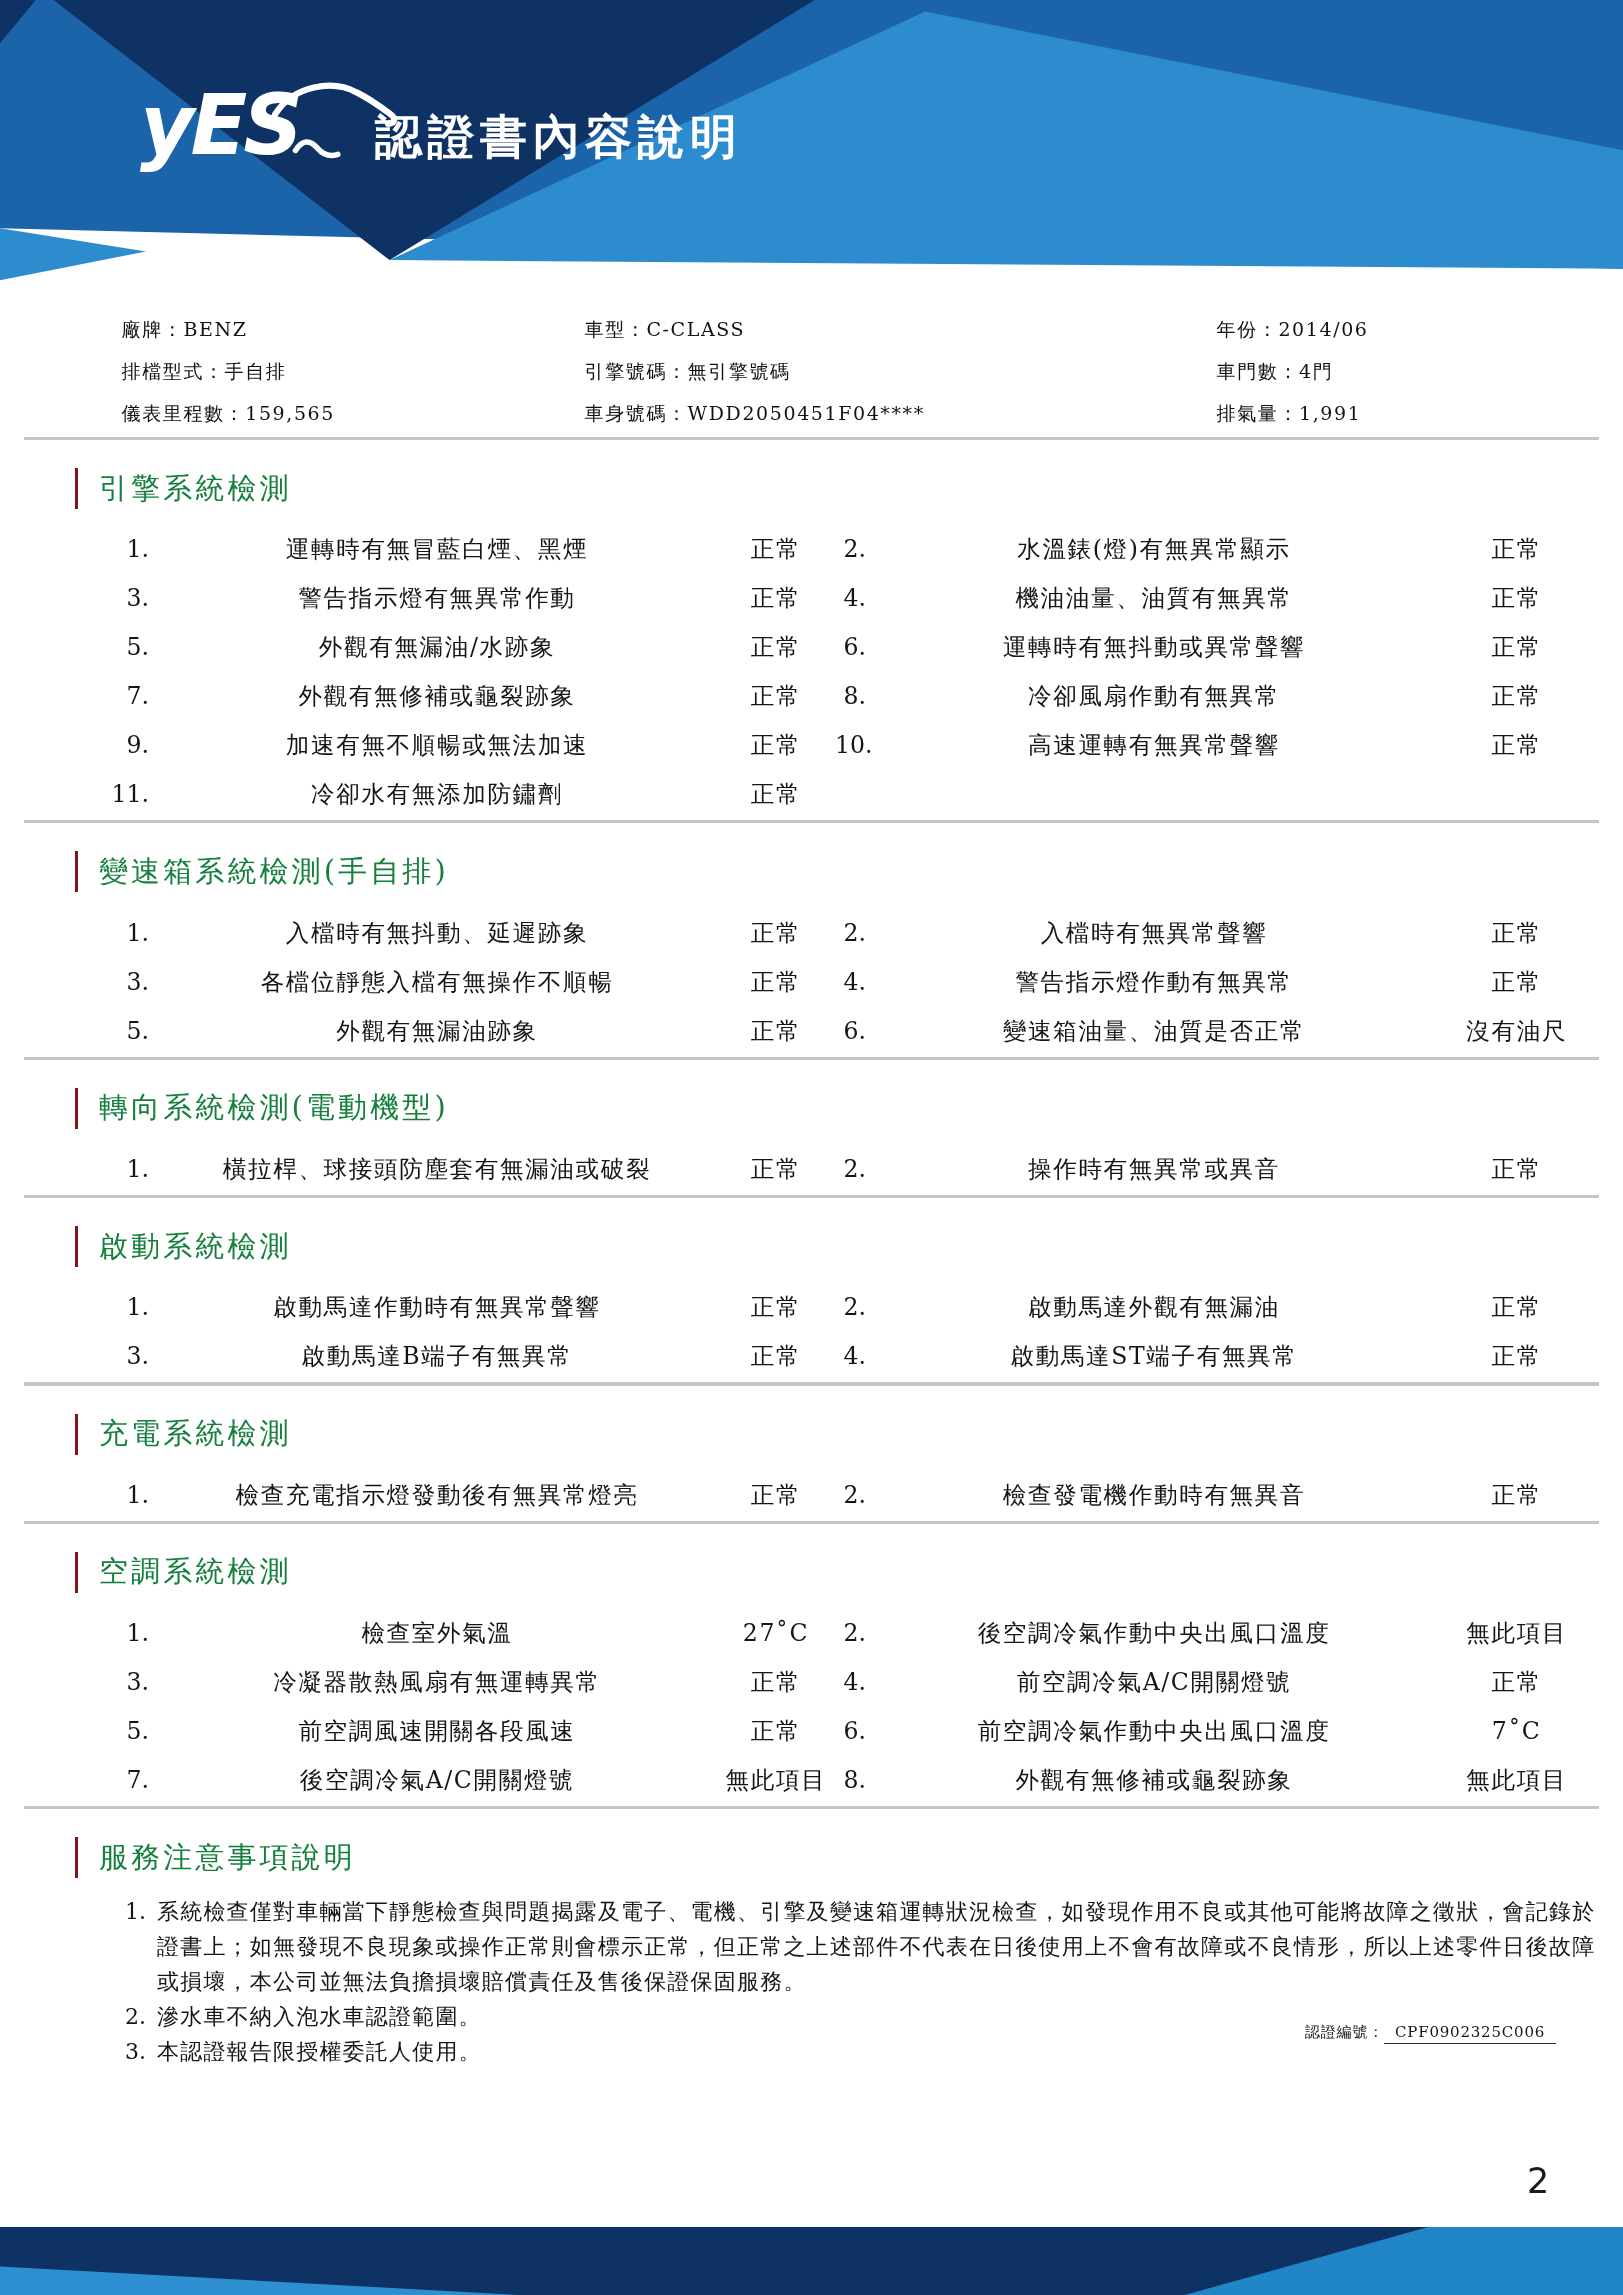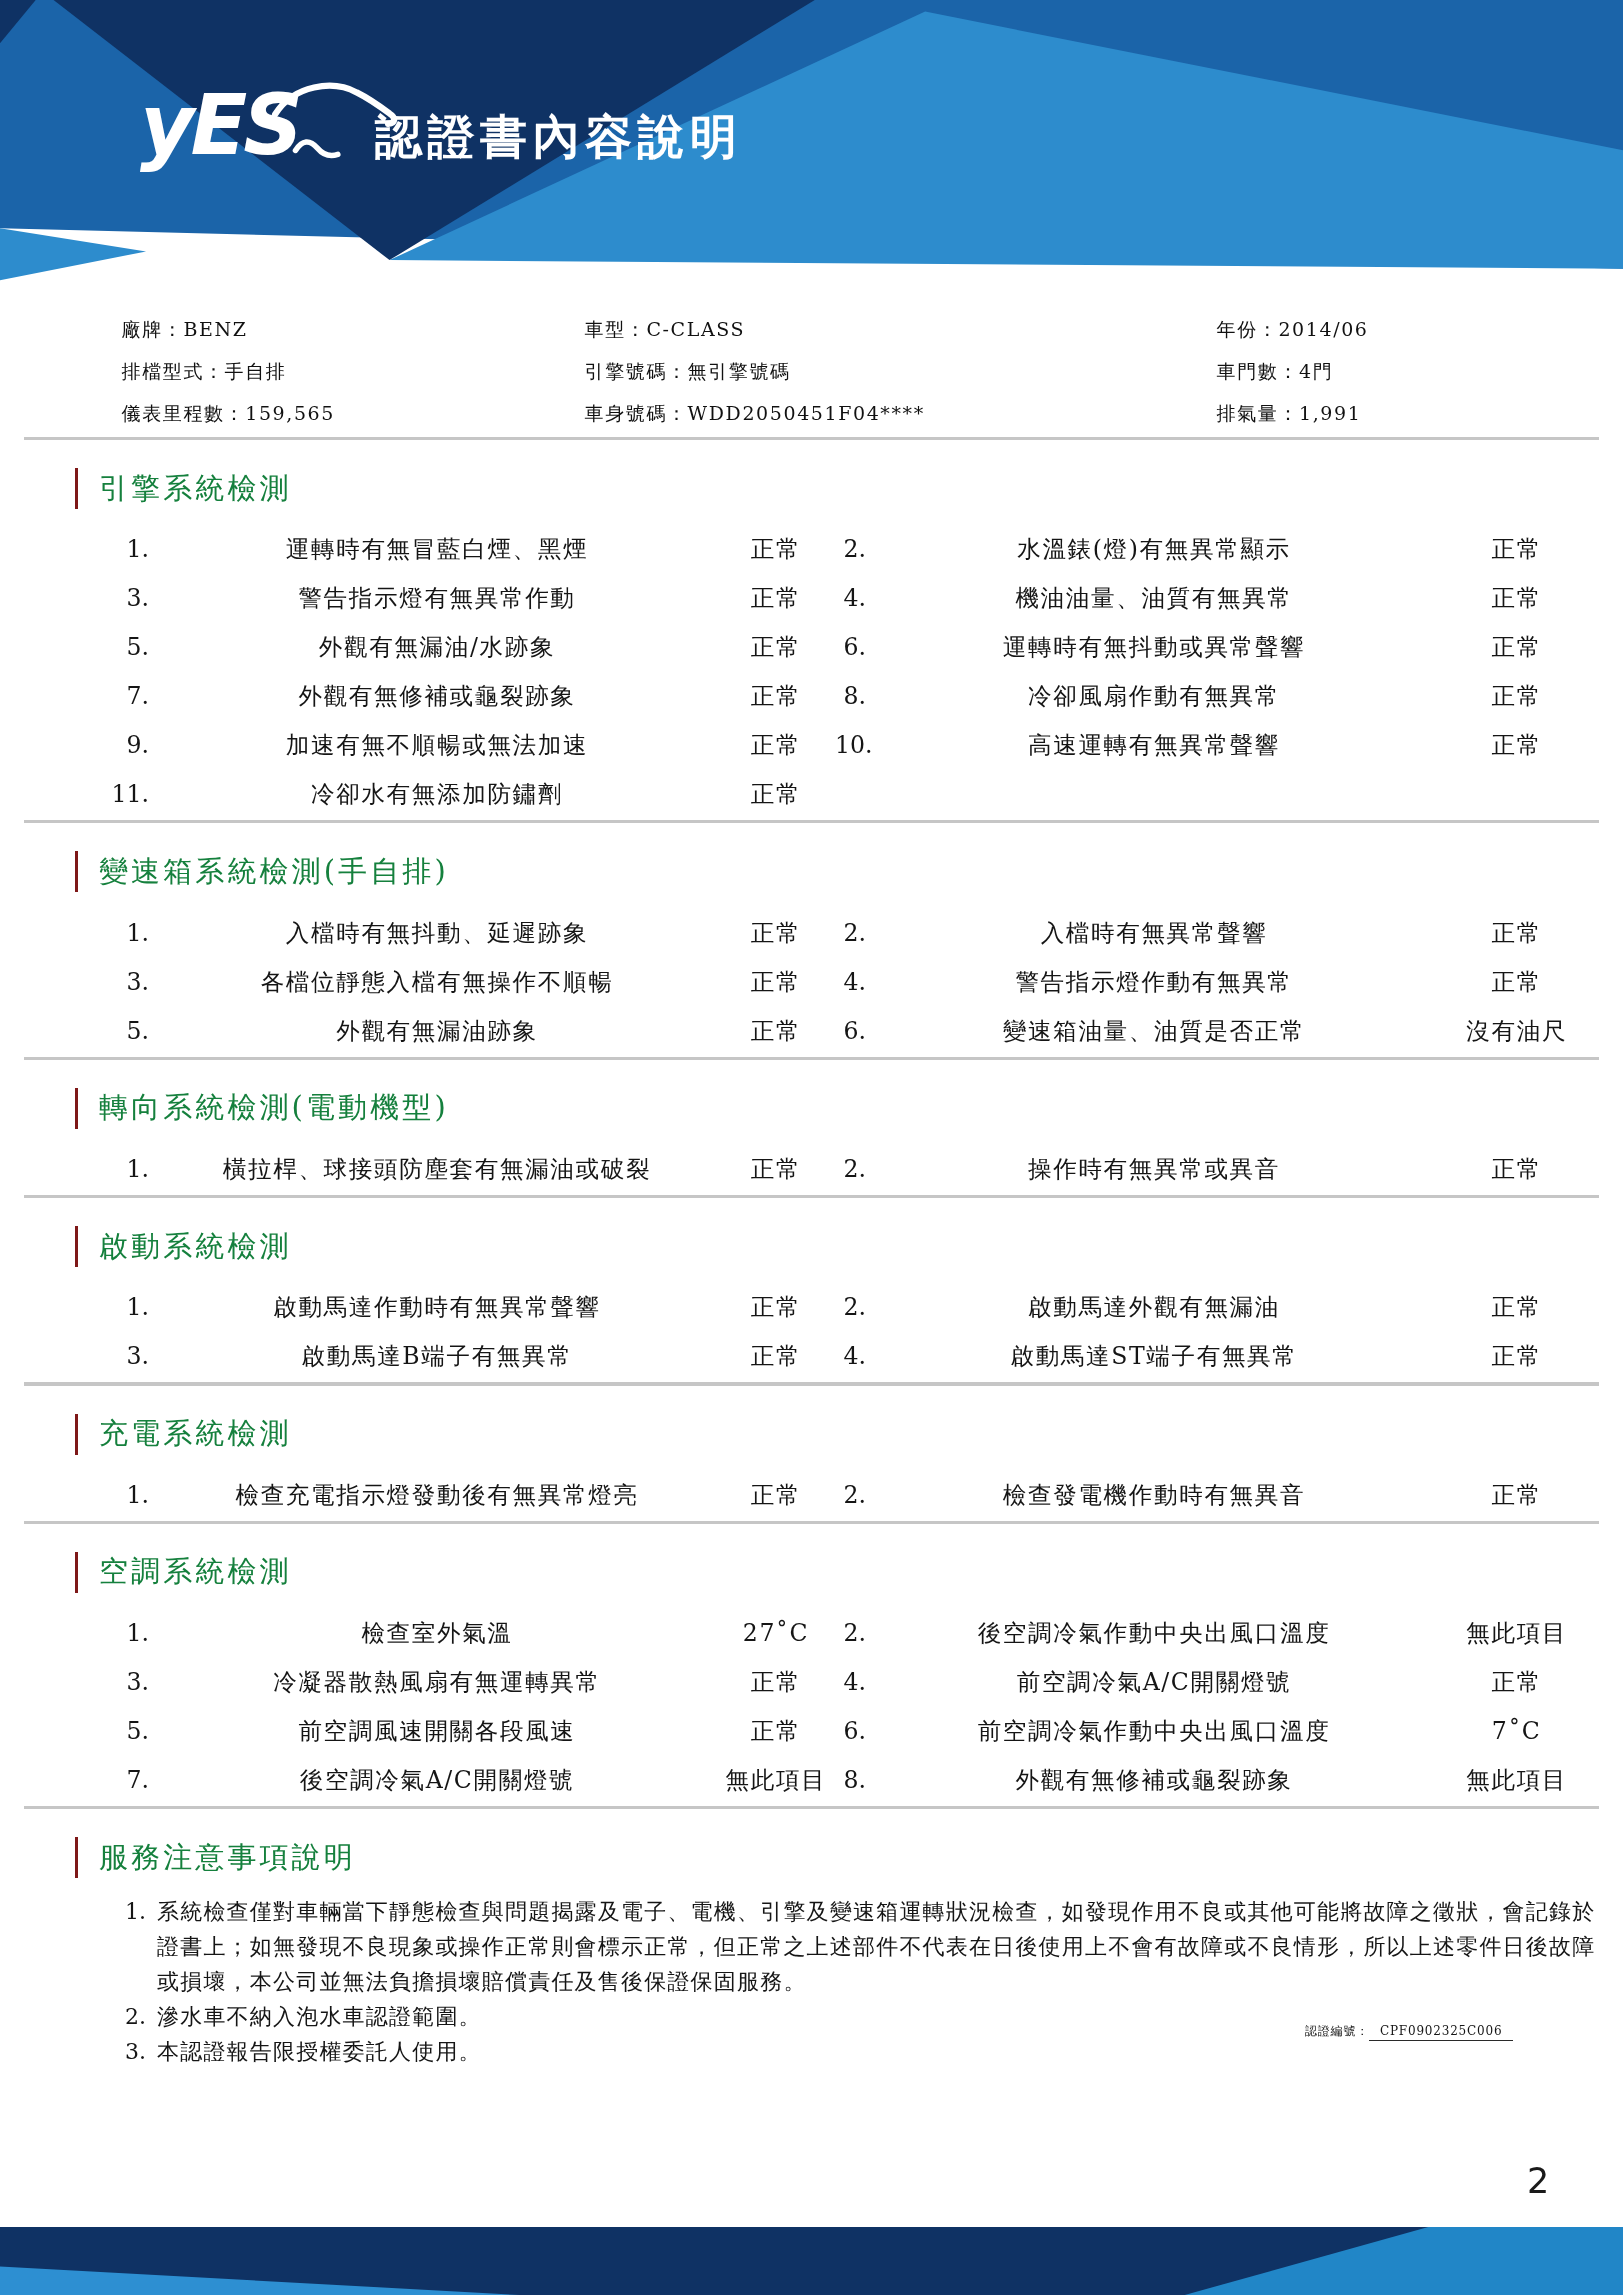--- a/index.html
+++ b/index.html
@@ -44,21 +44,21 @@
   .lab{text-align:center;white-space:nowrap;}
   .res{text-align:center;}
   
   .notes{margin-top:15.7px;}
   .note-row{
     display:grid;grid-template-columns:71px 1fr;
     padding:0 23.6px 0 86px;font-size:22px;line-height:35px;letter-spacing:1.2px;color:#151515;
   }
   .note-no{text-align:right;padding-right:11px;letter-spacing:0;}
   
-  .cert{position:absolute;left:1305px;top:2023px;font-size:12px;letter-spacing:0.8px;color:#151515;white-space:nowrap;}
+  .cert{position:absolute;left:1305px;top:2023px;font-size:15px;letter-spacing:0.8px;color:#151515;white-space:nowrap;}
   .certno{border-bottom:1.6px solid #2a2a2a;padding:0 11px 1.6px 11px;font-family:"DejaVu Serif","Liberation Serif",serif;}
   .pageno{
     position:absolute;left:1527px;top:2161px;font-size:35px;color:#1a1a1a;
     font-family:"DejaVu Sans","Liberation Sans",sans-serif;
   }
   .footer{position:absolute;left:0;bottom:0;width:1623px;height:68px;}
   .fl{position:absolute;inset:0;}
   .fl.base{background:#2186c7;}
   .fl.dark{background:#0f3264;clip-path:polygon(0 0,88% 0,73% 100%,0 100%);}
   .fl.corner{background:#2d8fd2;clip-path:polygon(0 58%,32% 100%,0 100%);}

